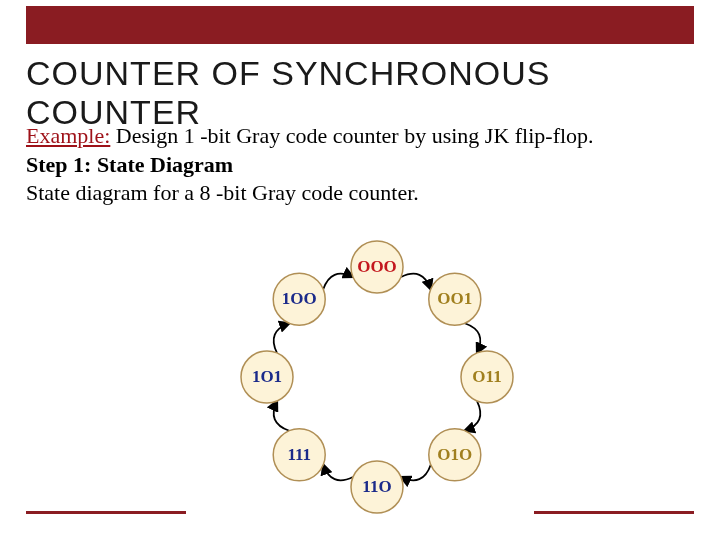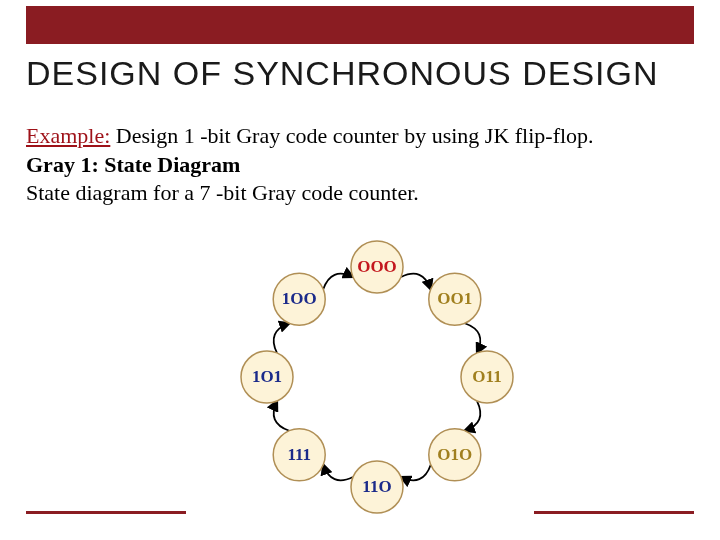--- a/index.html
+++ b/index.html
@@ -76,28 +76,28 @@
     background: #8a1c22;
   }
   .bottom-rule-left { left: 26px; width: 160px; }
   .bottom-rule-right { right: 26px; width: 160px; }
 </style>
 </head>
 <body>
 
 <div class="top-bar"></div>
 
-<div class="title">DESIGN OF SYNCHRONOUS DESIGN</div>
+<div class="title">COUNTER OF SYNCHRONOUS COUNTER</div>
 
 <div class="body-block">
   <div>
     <span class="example-label">Example:</span><span>  Design 1 -bit Gray code counter by using JK flip-flop.</span>
   </div>
-  <div class="step-label">Gray 1: State Diagram</div>
-  <div>State diagram for a 7 -bit Gray code counter.</div>
+  <div class="step-label">Step 1: State Diagram</div>
+  <div>State diagram for a 8 -bit Gray code counter.</div>
 </div>
 
 <div class="diagram-wrap">
   <svg id="state-svg" width="360" height="290" viewBox="0 0 360 290">
       <defs>
         <marker id="arrow" viewBox="0 0 10 10" refX="8" refY="5" markerWidth="7" markerHeight="7" orient="auto-start-reverse">
           <path d="M 0 0 L 10 5 L 0 10 z" fill="#000"></path>
         </marker>
       </defs>
       <path d="M 204.02086784529345 44.94976924149233 Q 225.77917474783172 34.479295449536735 233.76087808522678 57.26848482798745" fill="none" stroke="#000" stroke-width="1.8" marker-end="url(#arrow)"></path>

